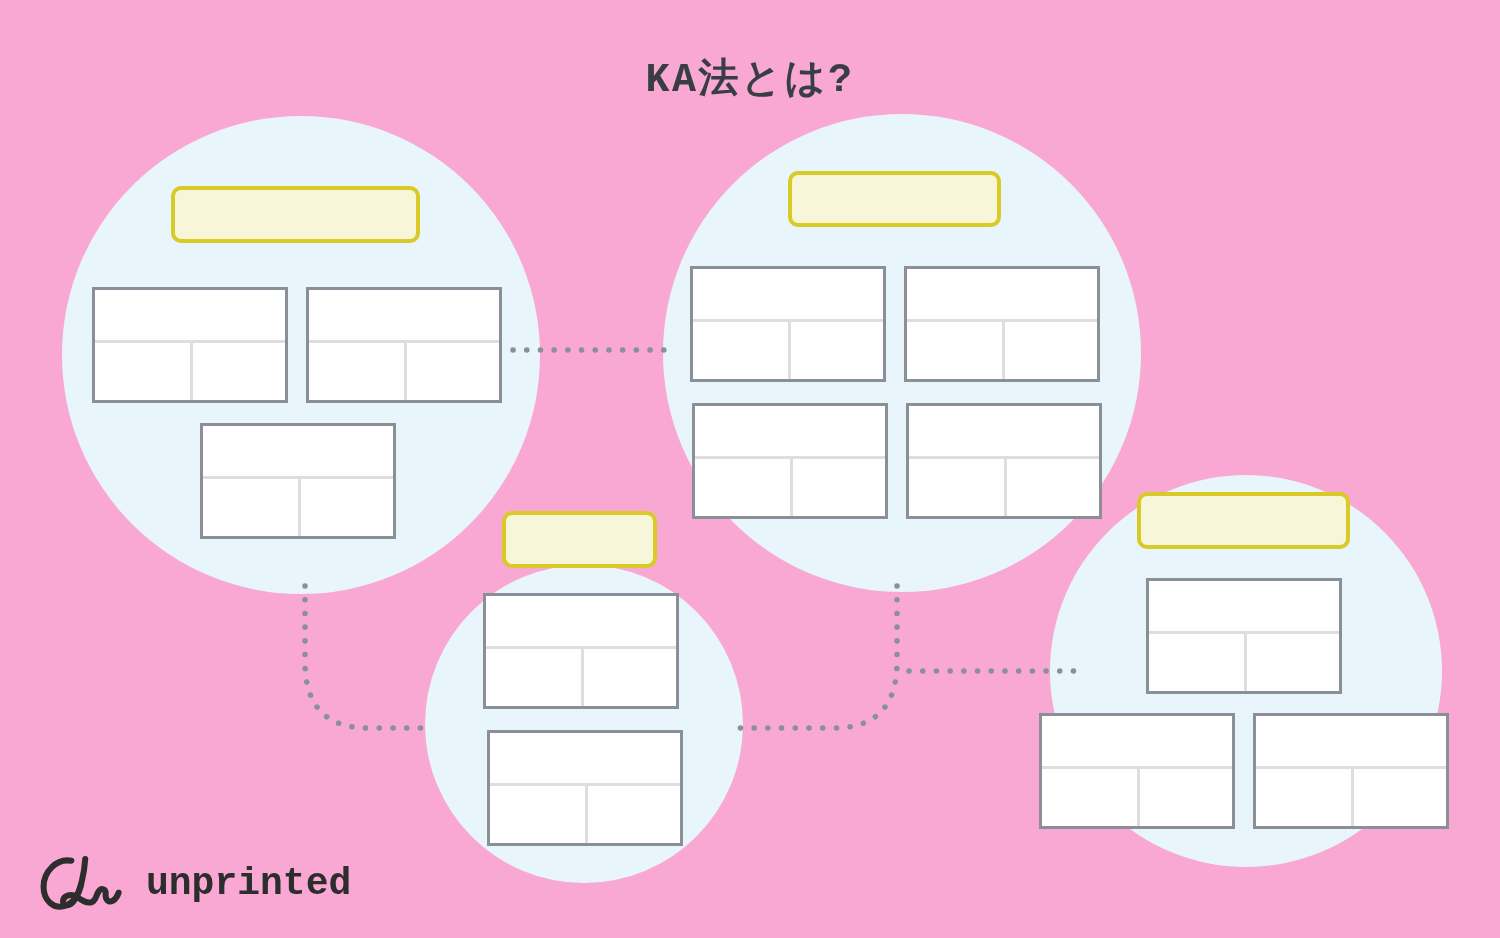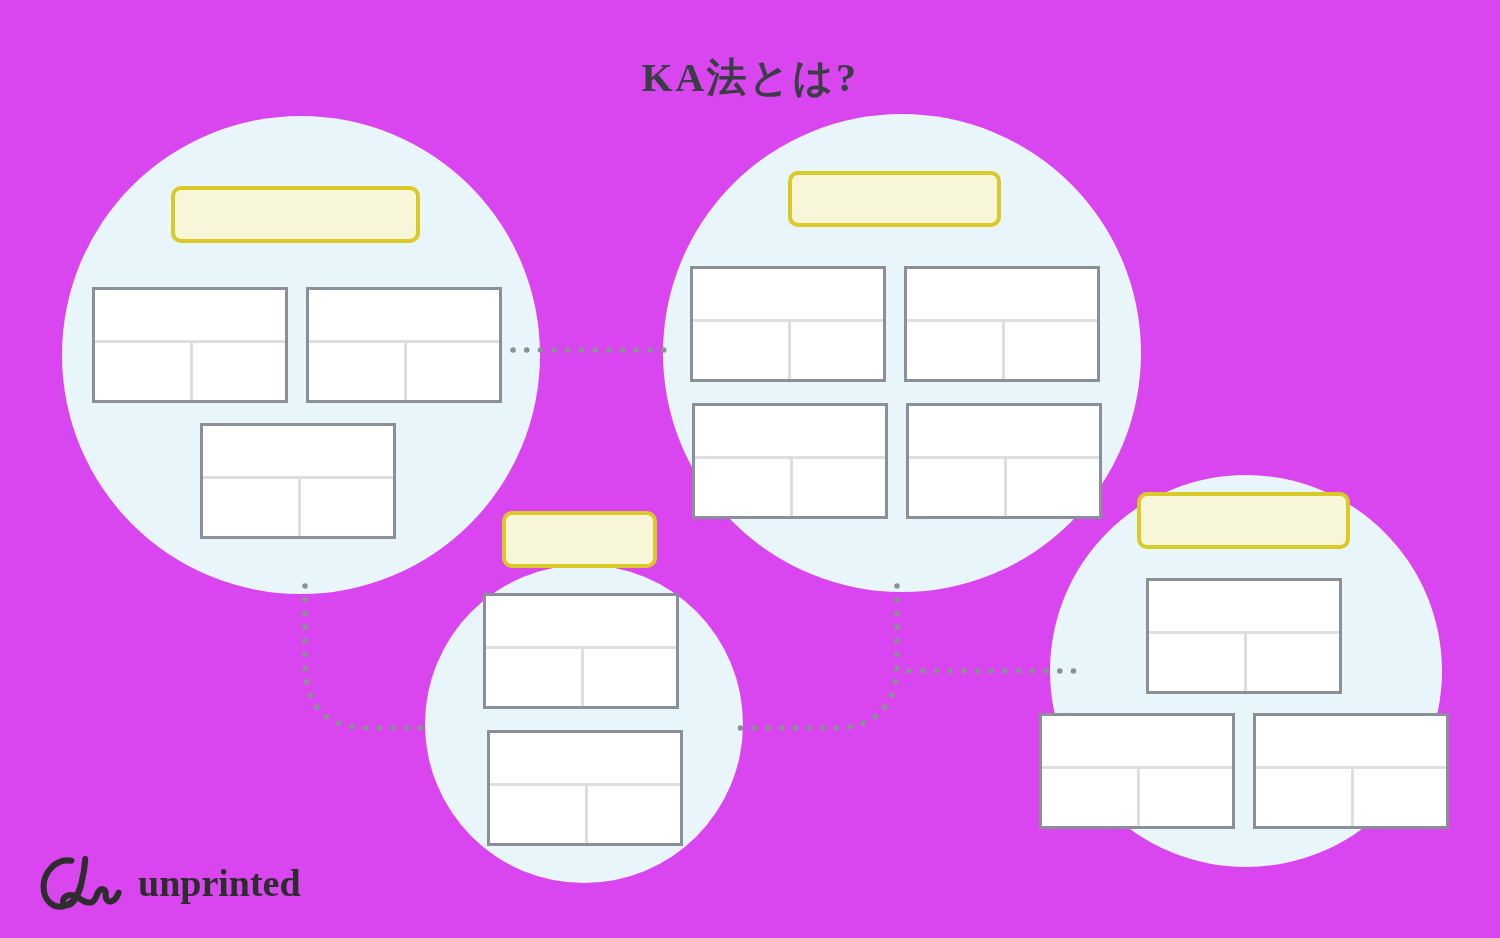--- a/index.html
+++ b/index.html
@@ -9,23 +9,23 @@
     --card-border:#8b8f97;
     --card-divider:#dedede;
     --dot-color:#8b9096;
     --title-color:#393d44;
     --logo-color:#2d2d2d;
   }
   html,body{margin:0;padding:0;background:#ffffff;}
   .stage{
     position:relative;
     width:1500px;height:938px;
-    background:#d946ef;
+    background:#f9a8d4;
     overflow:hidden;
-    font-family:Liberation Serif, serif;
+    font-family:Liberation Mono, monospace;
   }
   .title{
     position:absolute;
     left:0;top:50px;width:100%;
     margin:0;
     text-align:center;
     font-size:40px;
     font-weight:700;
     letter-spacing:2.5px;
     color:var(--title-color);
@@ -64,21 +64,21 @@
   #connector-svg path{
     fill:none;
     stroke:var(--dot-color);
     stroke-width:5.5;
     stroke-linecap:round;
     stroke-dasharray:0.1 13.6;
   }
   .logo{
     position:absolute;
     left:38px;top:854px;
-    display:flex;align-items:center;gap:12px;
+    display:flex;align-items:center;gap:20px;
   }
   .logo-mark{display:block;}
   .logo-text{
     font-size:38px;
     font-weight:700;
     letter-spacing:0px;
     color:var(--logo-color);
   }
 </style>
 </head>

